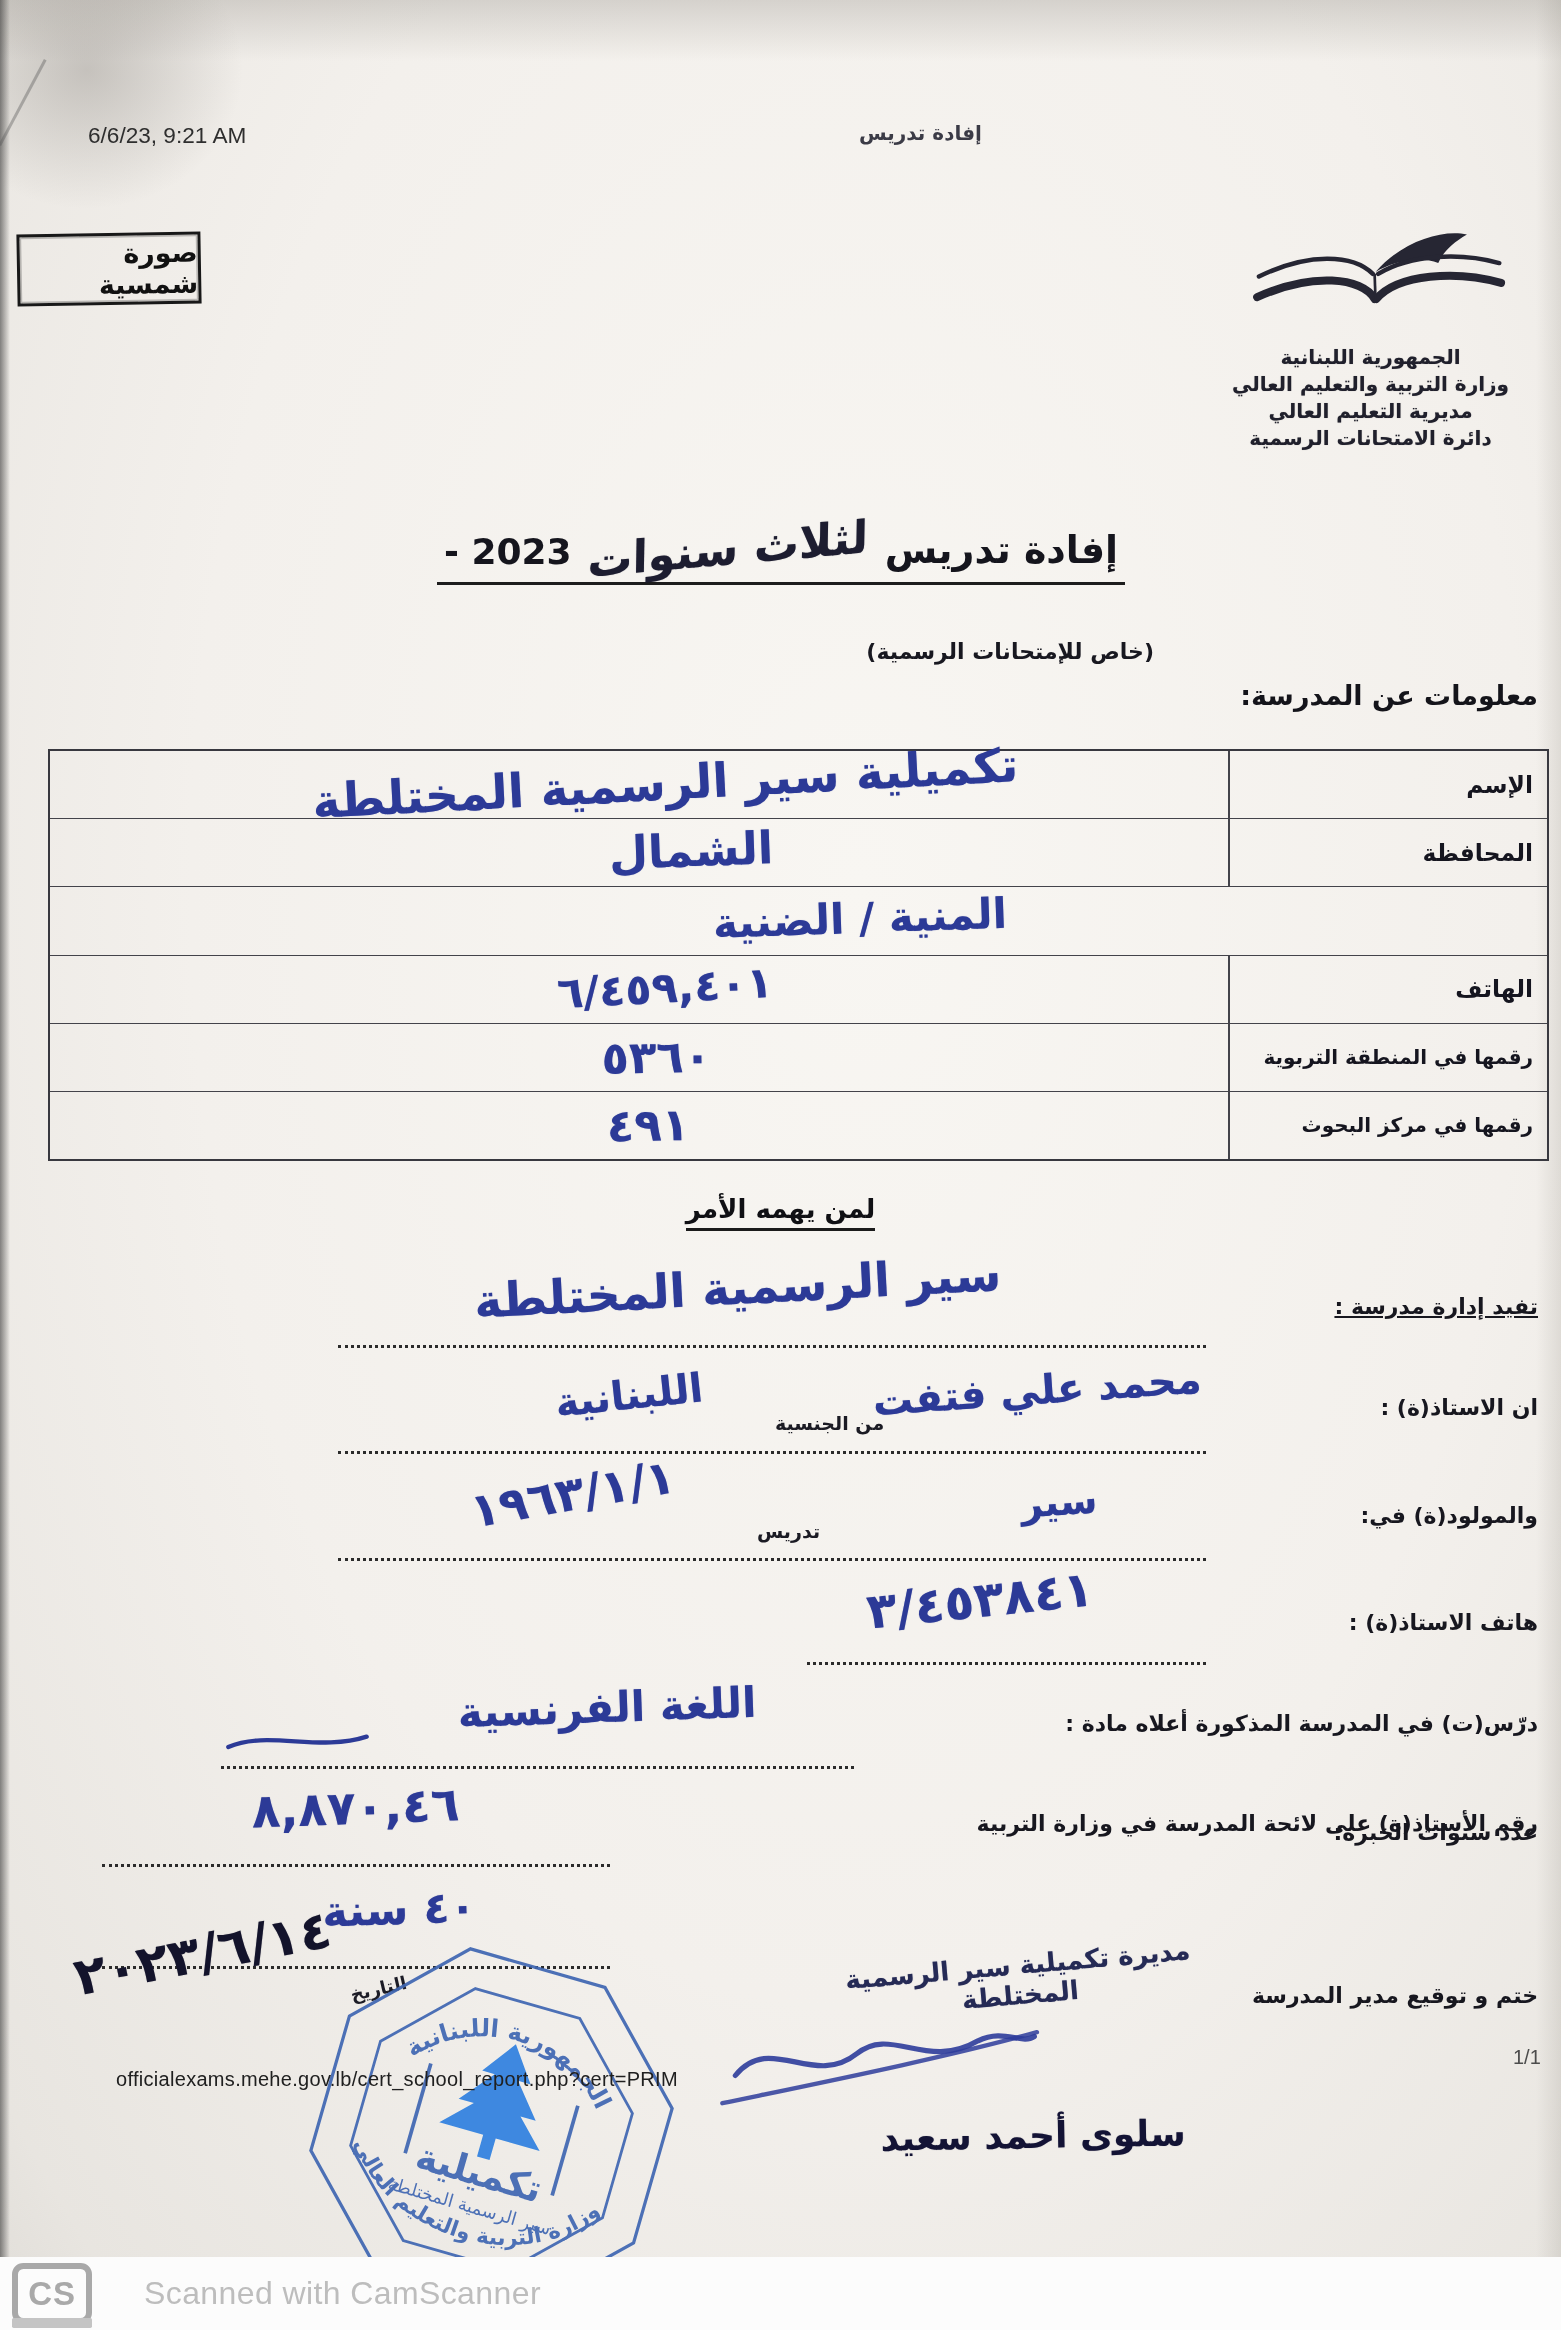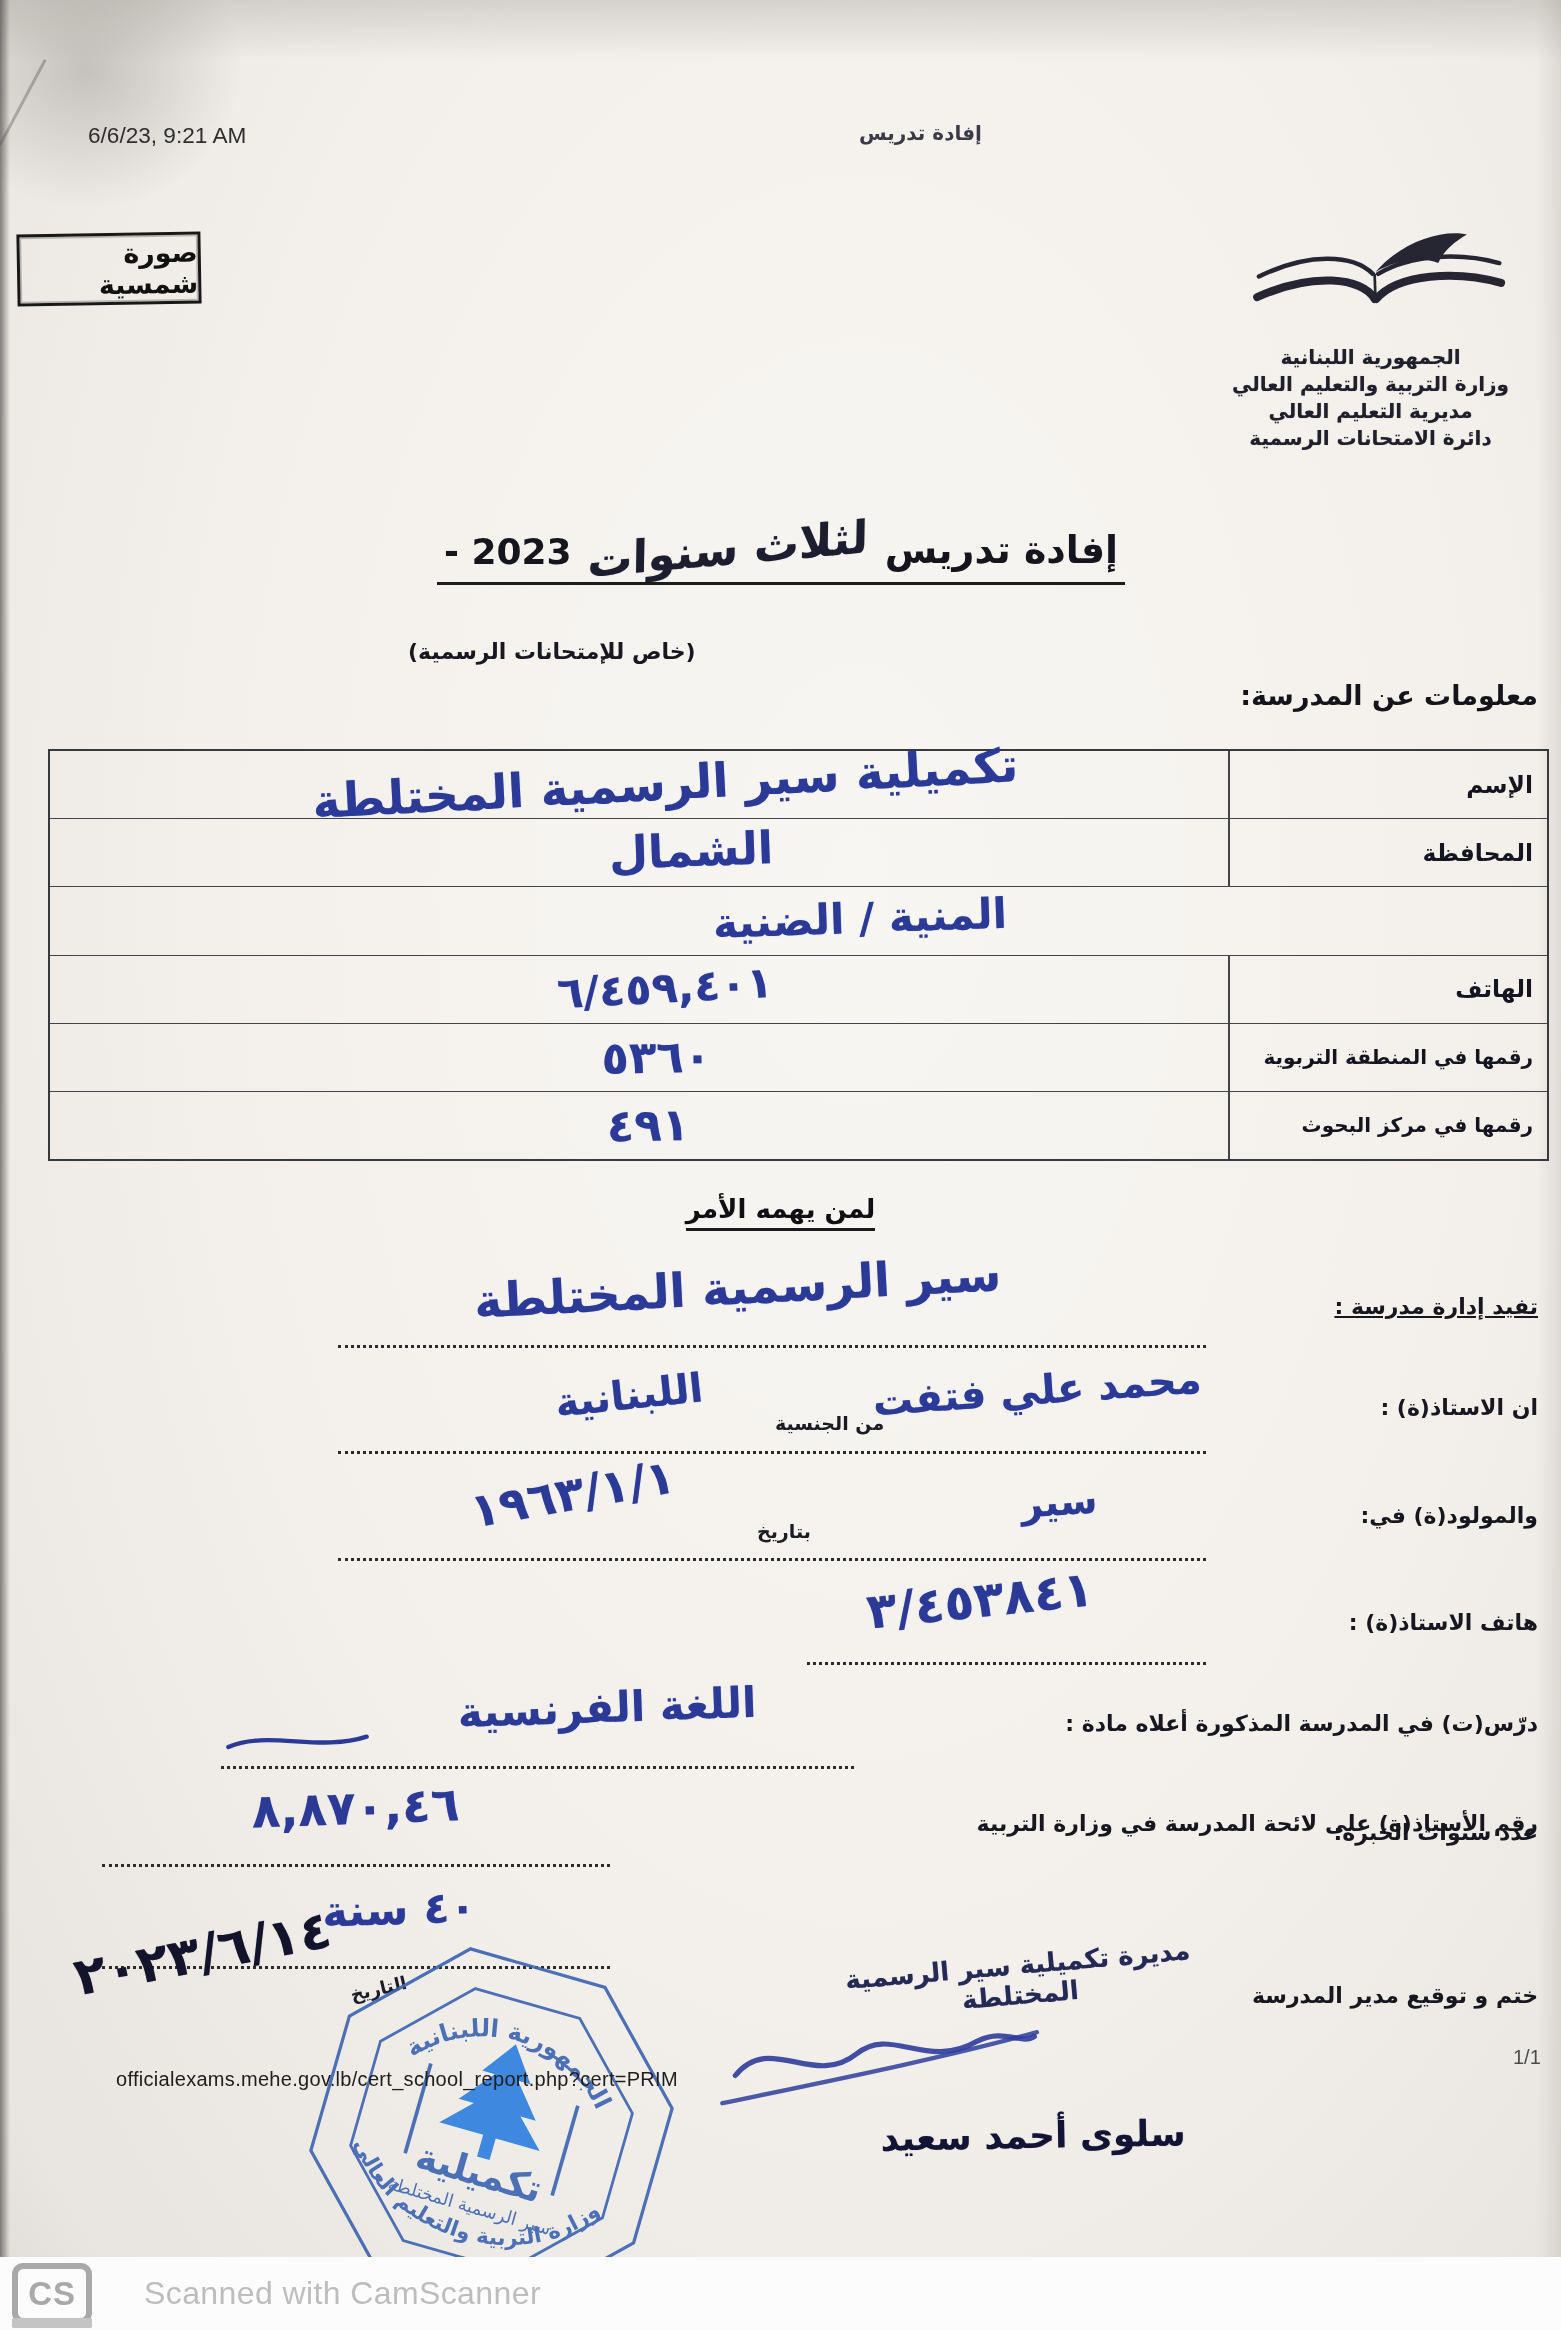--- a/index.html
+++ b/index.html
@@ -26,21 +26,21 @@
     display:flex;align-items:center;justify-content:center;box-shadow:inset 0 0 0 1.7px rgba(20,20,20,.25);}
   .photobox span{font-weight:bold;font-size:27px;color:#111;}
   
   .ministry{left:1197px;top:344px;width:347px;text-align:center;font-weight:bold;font-size:20px;line-height:27px;color:#20202c;text-shadow:0 0 0.9px rgba(0,0,0,.35);}
   
   .titlewrap{left:408px;top:519px;width:746px;display:flex;direction:rtl;justify-content:center;align-items:flex-end;gap:14px;}
   .titleline{border-bottom:3.5px solid #1d1d1d;padding:0 7px 10.4px 7px;display:flex;direction:rtl;align-items:flex-end;gap:15.6px;}
   .title-printed{font-size:38px;font-weight:bold;color:#15151d;}
   .title-hand{font-size:45px;transform:rotate(-5deg) skewX(-6deg) translateY(3.5px);}
   .title-end{font-size:36px;font-weight:bold;direction:ltr;unicode-bidi:embed;color:#15151d;text-align:center;}
-  .subtitle{left:408px;top:639px;width:746px;text-align:left;font-weight:bold;font-size:22px;color:#181820;}
+  .subtitle{left:408px;top:639px;width:746px;text-align:right;font-weight:bold;font-size:22px;color:#181820;}
   .info-heading{right:24px;top:680px;font-size:27px;font-weight:bold;color:#14141a;}
   
   .stable{left:48px;top:749px;width:1497px;height:408px;border:2.6px solid #38383f;display:flex;flex-direction:column;}
   .trow{flex:1;display:flex;border-bottom:1.7px solid #43434a;}
   .trow:last-child{border-bottom:none;}
   .tval{flex:1;display:flex;align-items:center;justify-content:center;overflow:visible;}
   .tlabel{width:319px;border-left:2.6px solid #43434a;display:flex;align-items:center;direction:rtl;padding-right:14px;box-sizing:border-box;}
   .tlabel span{font-weight:bold;font-size:23.4px;color:#15151f;}
   .tlabel.small span{font-size:20px;}
   .towhom{left:607px;top:1194px;width:347px;text-align:center;}
@@ -164,21 +164,21 @@
   <div class="abs dots" style="left:338px;top:1345px;width:868px;"></div>
 
   <div class="abs flabel" style="top:1395px;">ان الاستاذ(ة) :</div>
   <div class="abs hand rtl" style="left:868px;top:1367px;width:338px;text-align:center;font-size:40px;transform:rotate(-4deg);">محمد علي فتفت</div>
   <div class="abs midlbl" style="left:775px;top:1412px;">من الجنسية</div>
   <div class="abs hand rtl" style="left:486px;top:1372px;width:286px;text-align:center;font-size:40px;transform:rotate(-6deg);">اللبنانية</div>
   <div class="abs dots" style="left:338px;top:1451px;width:868px;"></div>
 
   <div class="abs flabel" style="top:1503px;">والمولود(ة) في:</div>
   <div class="abs hand rtl" style="left:972px;top:1480px;width:174px;text-align:center;font-size:38px;transform:rotate(-4deg);">سير</div>
-  <div class="abs midlbl" style="left:757px;top:1520px;">بتاريخ</div>
+  <div class="abs midlbl" style="left:757px;top:1520px;">تدريس</div>
   <div class="abs hand num" style="left:399px;top:1466px;width:347px;text-align:center;font-size:47px;transform:rotate(-10deg);">١٩٦٣/١/١</div>
   <div class="abs dots" style="left:338px;top:1558px;width:868px;"></div>
 
   <div class="abs flabel" style="top:1610px;">هاتف الاستاذ(ة) :</div>
   <div class="abs hand num" style="left:763px;top:1572px;width:434px;text-align:center;font-size:49px;transform:rotate(-6deg);">٣/٤٥٣٨٤١</div>
   <div class="abs dots" style="left:807px;top:1662px;width:399px;"></div>
 
   <div class="abs flabel" style="top:1711px;">درّس(ت) في المدرسة المذكورة أعلاه مادة :</div>
   <div class="abs hand rtl" style="left:364px;top:1683px;width:486px;text-align:center;font-size:42px;transform:rotate(-2deg);">اللغة الفرنسية</div>
   <div class="abs" style="left:224px;top:1728px;width:147px;height:26px;">

